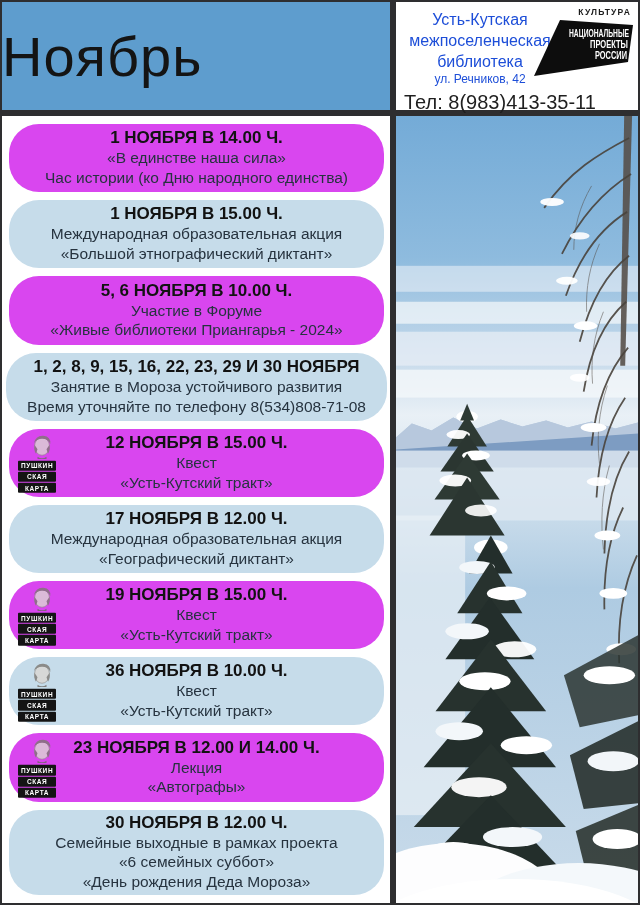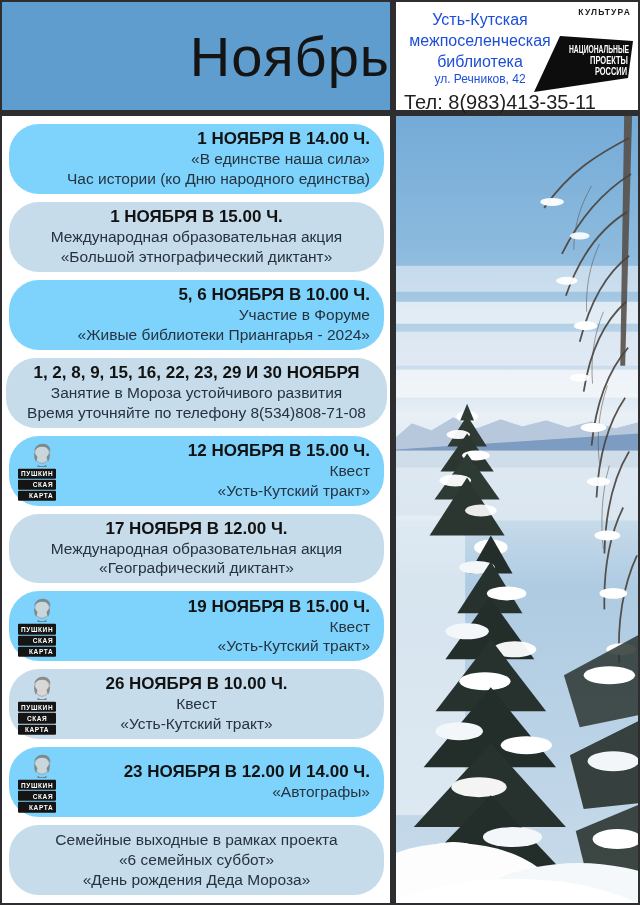--- a/index.html
+++ b/index.html
@@ -13,49 +13,49 @@
     background:#2e2e30;
     border:2px solid #2e2e30;
     display:grid;
     grid-template-columns:388px 1fr;
     grid-template-rows:108px 1fr;
     gap:6px;
   }
   
   .title-cell {
     background:#5e9dce;
-    display:flex; align-items:center; justify-content:flex-end;
+    display:flex; align-items:center; justify-content:flex-start;
   }
   .title { font-size:56px; color:#141414; letter-spacing:1px; }
 
   .info-cell {
     background:#ffffff; position:relative;
     padding:8px 4px 4px 8px; box-sizing:border-box;
   }
   .lib-block { width:152px; text-align:center; color:#1d4ed8; }
   .lib-name { font-size:16px; line-height:1.3; }
   .lib-addr { font-size:12px; line-height:1.3; }
   .lib-phone { font-size:20px; margin-top:3px; width:200px; text-align:left; color:#1f1f1f; }
   .np-logo { position:absolute; top:5px; right:5px; width:102px; text-align:right; }
-  .np-kultura { font-size:8.5px; font-weight:bold; letter-spacing:1.2px; color:#1b1b1b; margin:0 2px 18px 0; }
+  .np-kultura { font-size:8.5px; font-weight:bold; letter-spacing:1.2px; color:#1b1b1b; margin:0 2px 2px 0; }
   .np-flag { display:block; margin-left:auto; }
 
   
   .events-cell {
     background:#ffffff; box-sizing:border-box;
     padding:8px 6px 8px 7px;
     display:flex; flex-direction:column; gap:8px;
   }
   .card {
     position:relative; flex:1 1 0;
     border-radius:30px;
     display:flex; flex-direction:column; justify-content:center;
     text-align:center; padding:3px 14px; box-sizing:border-box;
   }
-  .card.gray { background:#7dd3fc;text-align:right; }
+  .card.gray { background:#d946ef; }
   .card.blue { background:#c6dcea; }
   .card.wide { margin-left:-3px; margin-right:-3px; }
   .card .date { font-weight:bold; font-size:17px; color:#121212; white-space:nowrap; }
   .card .line { font-size:15.5px; color:#26333f; line-height:1.28; }
   .badge {
     position:absolute; left:9px; top:50%; transform:translateY(-50%);
     width:54px; display:flex; flex-direction:column; align-items:flex-start;
   }
   .badge .face { margin-left:9px; opacity:.8; }
   .chip {
@@ -192,21 +192,21 @@
         <path d="M10 16 Q9 24 12 28 L14 22 Z" fill="#7d7872"></path>
         <path d="M30 16 Q31 24 28 28 L26 22 Z" fill="#7d7872"></path>
         <path d="M14 32 Q20 36 26 32 L26 35 L14 35 Z" fill="#6e6a64"></path>
       </svg>
       <div class="chips">
             <div class="chip">ПУШКИН</div>
             <div class="chip">СКАЯ</div>
             <div class="chip">КАРТА</div>
           </div>
     </div>
-    <div class="date">26 НОЯБРЯ В 10.00 Ч.</div>
+    <div class="date">36 НОЯБРЯ В 10.00 Ч.</div>
     <div class="lines">
           <div class="line">Квест</div>
           <div class="line">«Усть-Кутский тракт»</div>
         </div>
   </div>
 
   <div class="card gray">
     <div class="badge">
       <svg class="face" width="30" height="27" viewBox="0 0 40 36">
         <ellipse cx="20" cy="18" rx="10" ry="12" fill="#dcd8d3" stroke="#8f8a84" stroke-width="1"></ellipse>
@@ -216,26 +216,28 @@
         <path d="M14 32 Q20 36 26 32 L26 35 L14 35 Z" fill="#6e6a64"></path>
       </svg>
       <div class="chips">
             <div class="chip">ПУШКИН</div>
             <div class="chip">СКАЯ</div>
             <div class="chip">КАРТА</div>
           </div>
     </div>
     <div class="date">23 НОЯБРЯ В 12.00 И 14.00 Ч.</div>
     <div class="lines">
+          <div class="line">Лекция</div>
           <div class="line">«Автографы»</div>
         </div>
   </div>
 
   <div class="card blue">
 
+    <div class="date">30 НОЯБРЯ В 12.00 Ч.</div>
     <div class="lines">
           <div class="line">Семейные выходные в рамках проекта</div>
           <div class="line">«6 семейных суббот»</div>
           <div class="line">«День рождения Деда Мороза»</div>
         </div>
   </div>
 </div>
 
   <div class="photo-cell">
     <svg viewBox="0 0 245 788" preserveAspectRatio="none">

